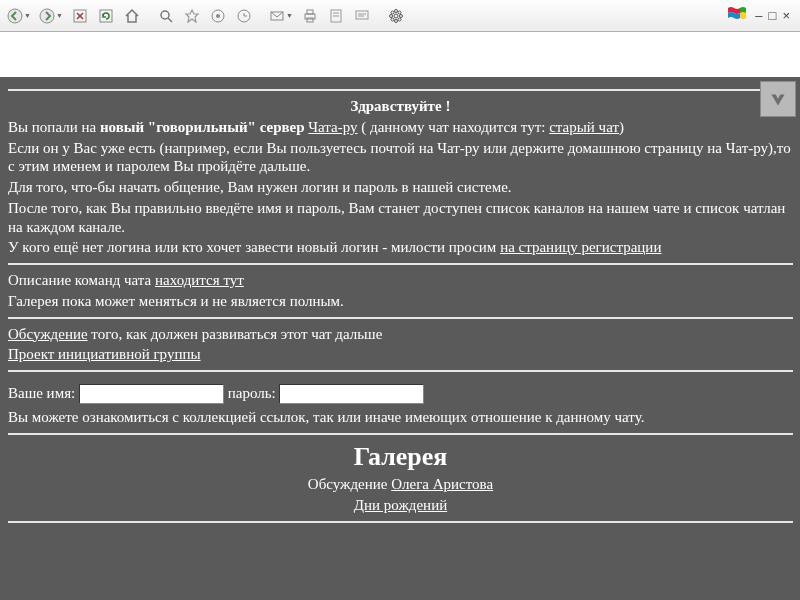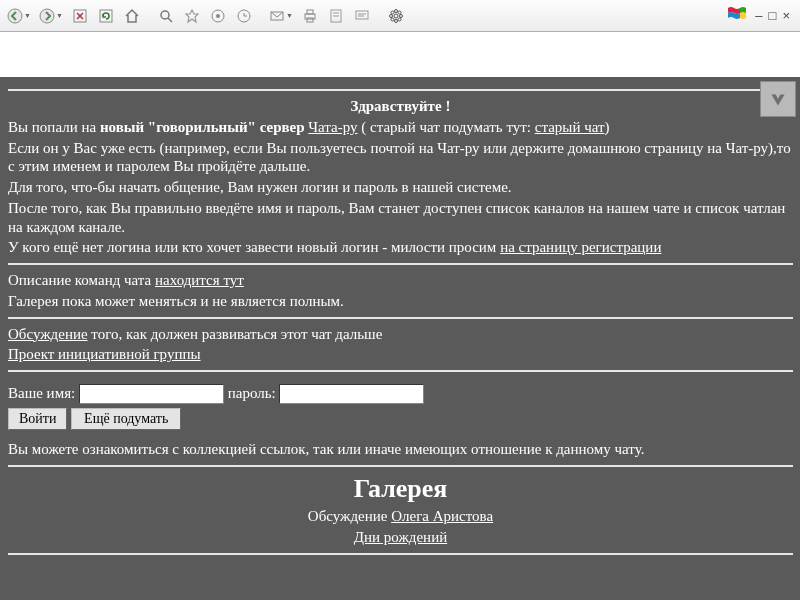--- a/index.html
+++ b/index.html
@@ -226,21 +226,21 @@
   <div class="watermark">
     <svg viewBox="0 0 20 20">
         <path d="M4 6 L10 16 L16 6 L12 6 L10 10 L8 6 Z" fill="#6e6e6e"></path>
       </svg>
   </div>
 
   <hr class="hr">
   <div class="center bold para">Здравствуйте !</div>
 
   <div class="para">
-    <span>Вы попали на </span><span class="bold">новый "говорильный" сервер </span><a class="lnk">Чата-ру</a><span> ( старый чат подумать тут: </span><a class="lnk">старый чат</a><span>)</span>
+    <span>Вы попали на </span><span class="bold">новый "говорильный" сервер </span><a class="lnk">Чата-ру</a><span> ( данному чат находится тут: </span><a class="lnk">старый чат</a><span>)</span>
   </div>
   <div class="para">Если он у Вас уже есть (например, если Вы пользуетесь почтой на Чат-ру или держите домашнюю страницу на Чат-ру),то с этим именем и паролем Вы пройдёте дальше.</div>
   <div class="para">Для того, что-бы начать общение, Вам нужен логин и пароль в нашей системе.</div>
   <div class="para">После того, как Вы правильно введёте имя и пароль, Вам станет доступен список каналов на нашем чате и список чатлан на каждом канале.</div>
   <div class="para">
     <span>У кого ещё нет логина или кто хочет завести новый логин - милости просим </span><a class="lnk">на страницу регистрации</a>
   </div>
 
   <hr class="hr">
   <div class="para">
@@ -253,24 +253,20 @@
     <a class="lnk">Обсуждение</a><span> того, как должен развиваться этот чат дальше</span>
   </div>
   <div class="para">
     <a class="lnk">Проект инициативной группы</a>
   </div>
 
   <hr class="hr">
 
   <div class="form-row">
     <span>Ваше имя: </span><input type="text" class="name-input" style=""><span> пароль: </span><input type="password" class="pass-input" style="">
-  </div>
-  <div class="btn-row">
-    <button class="btn">Войти</button>
-    <button class="btn" style="min-width:110px">Ещё подумать</button>
   </div>
 
   <div class="para">Вы можете ознакомиться с коллекцией ссылок, так или иначе имеющих отношение к данному чату.</div>
 
   <hr class="hr">
   <div class="center">
     <div class="gallery-title">Галерея</div>
     <div class="para"><span>Обсуждение </span><a class="lnk">Олега Аристова</a></div>
     <div class="para"><a class="lnk">Дни рождений</a></div>
   </div>

